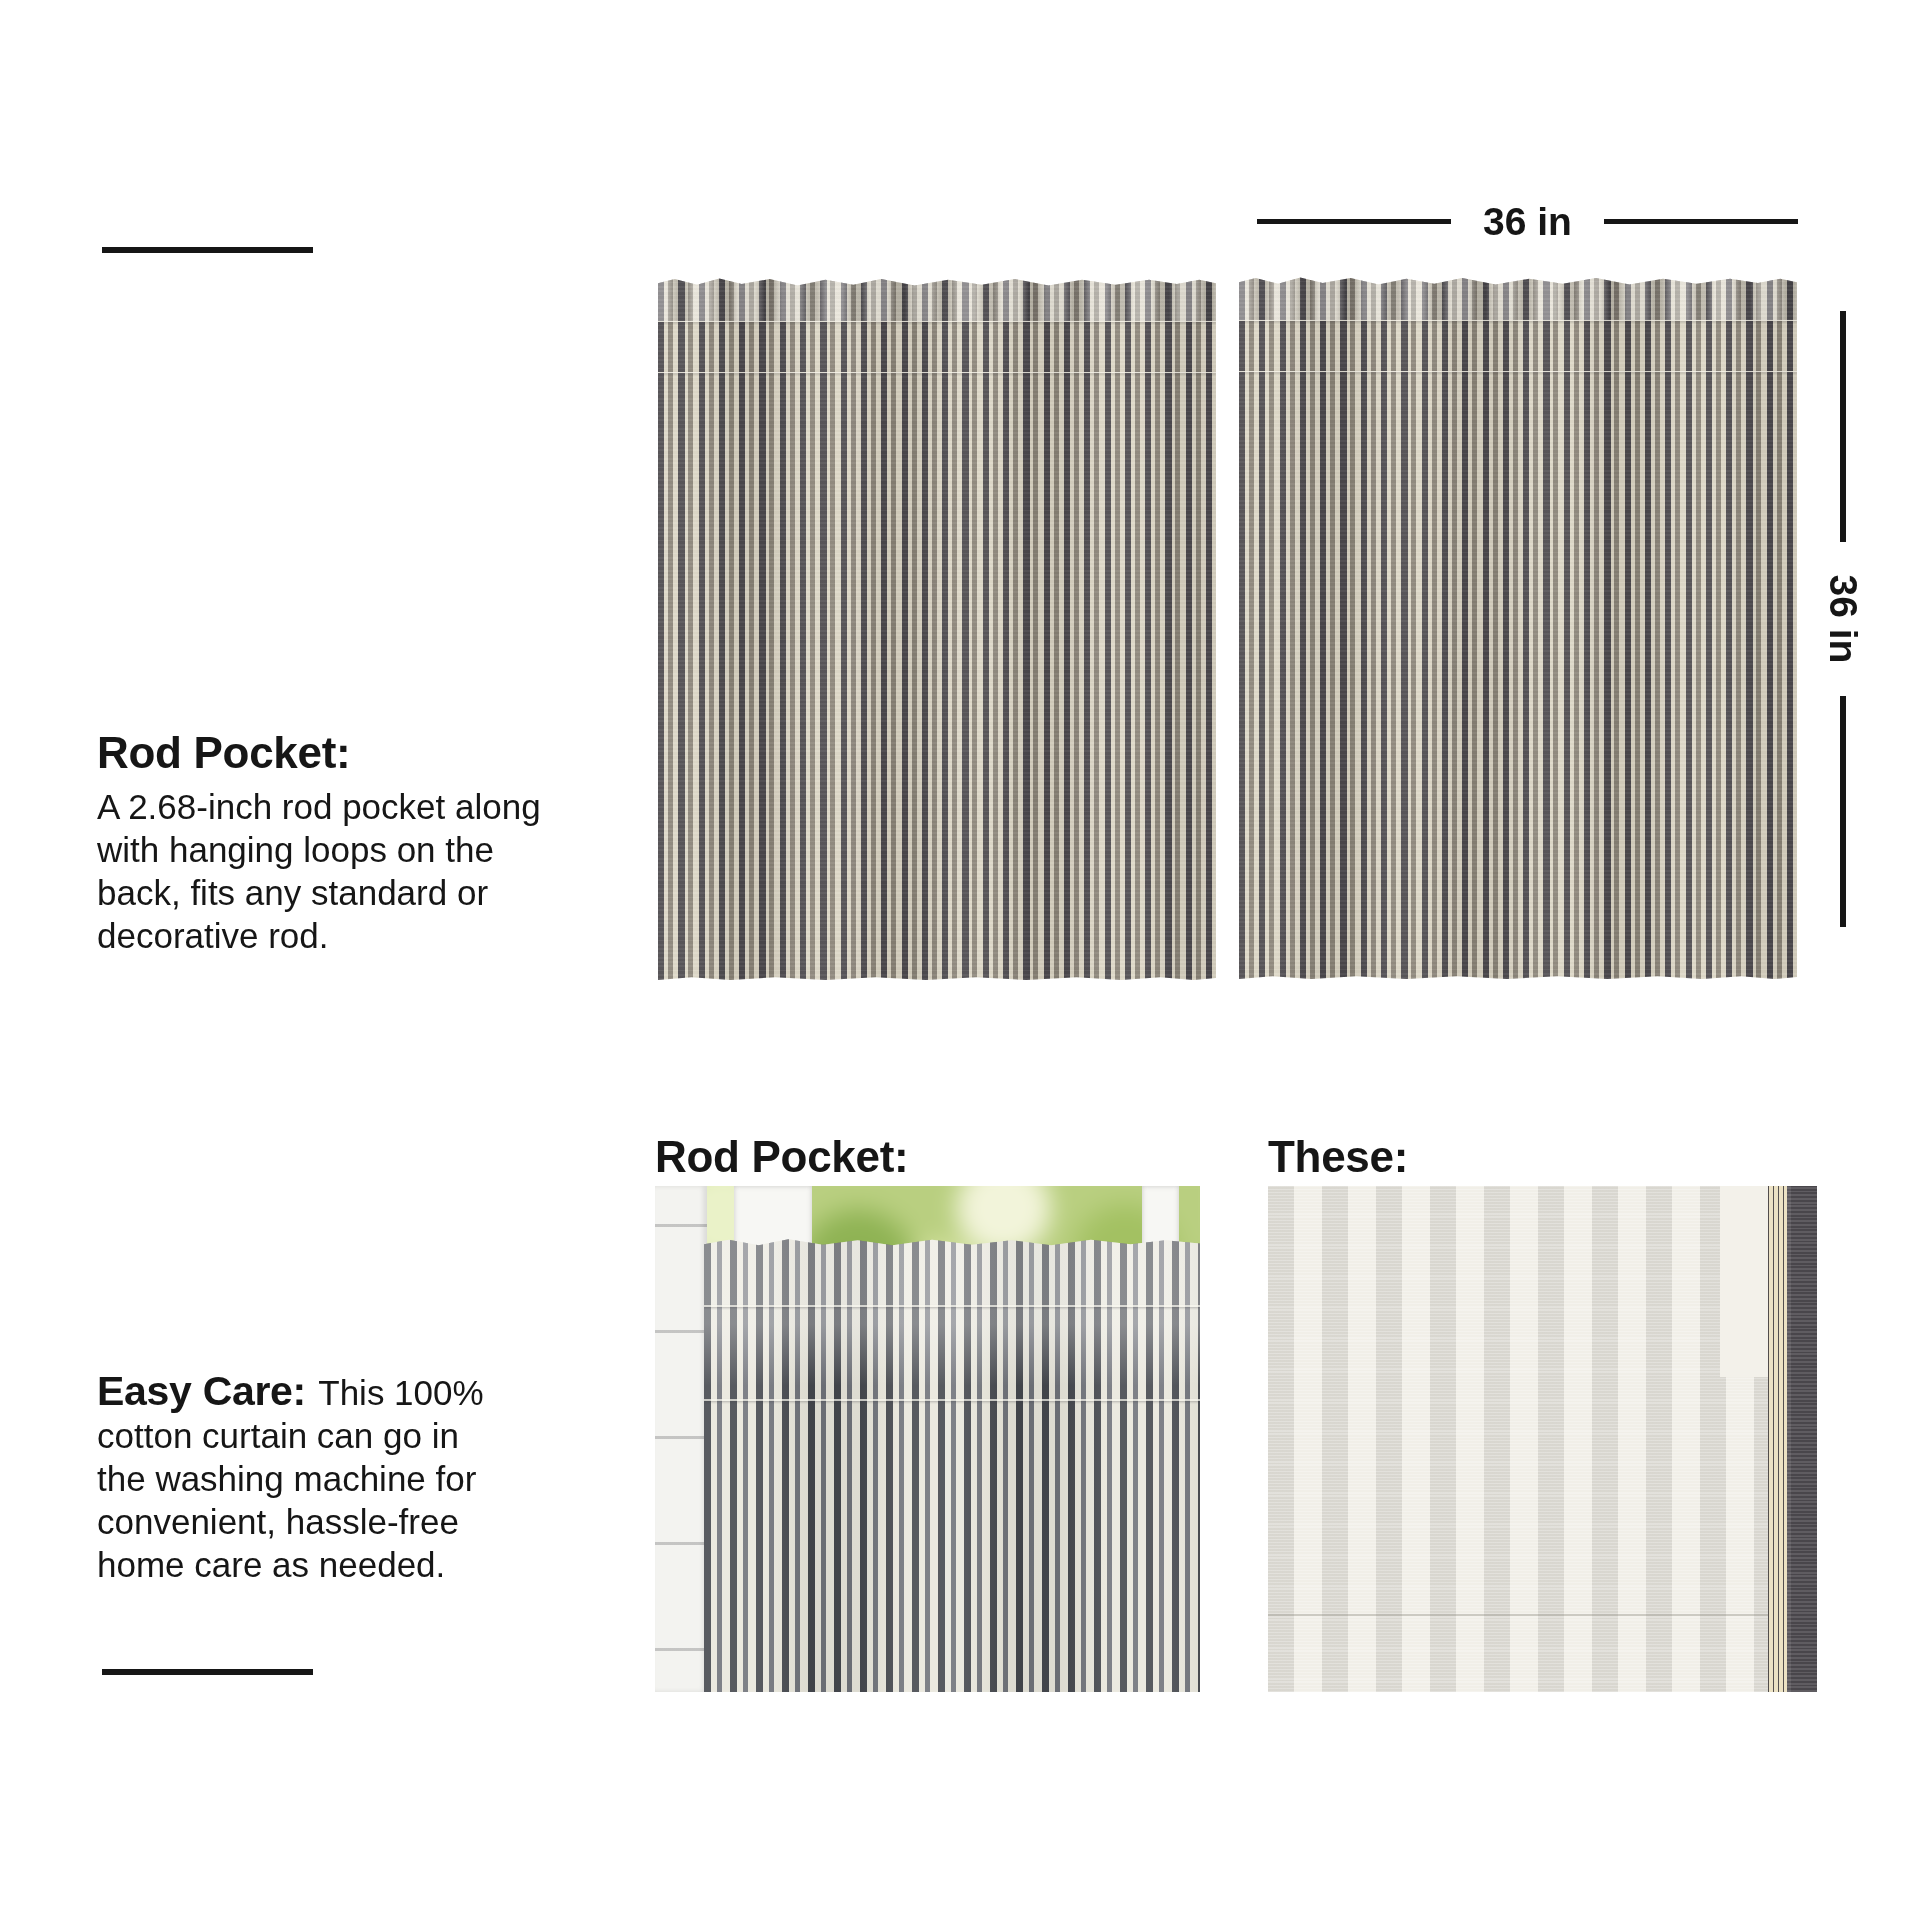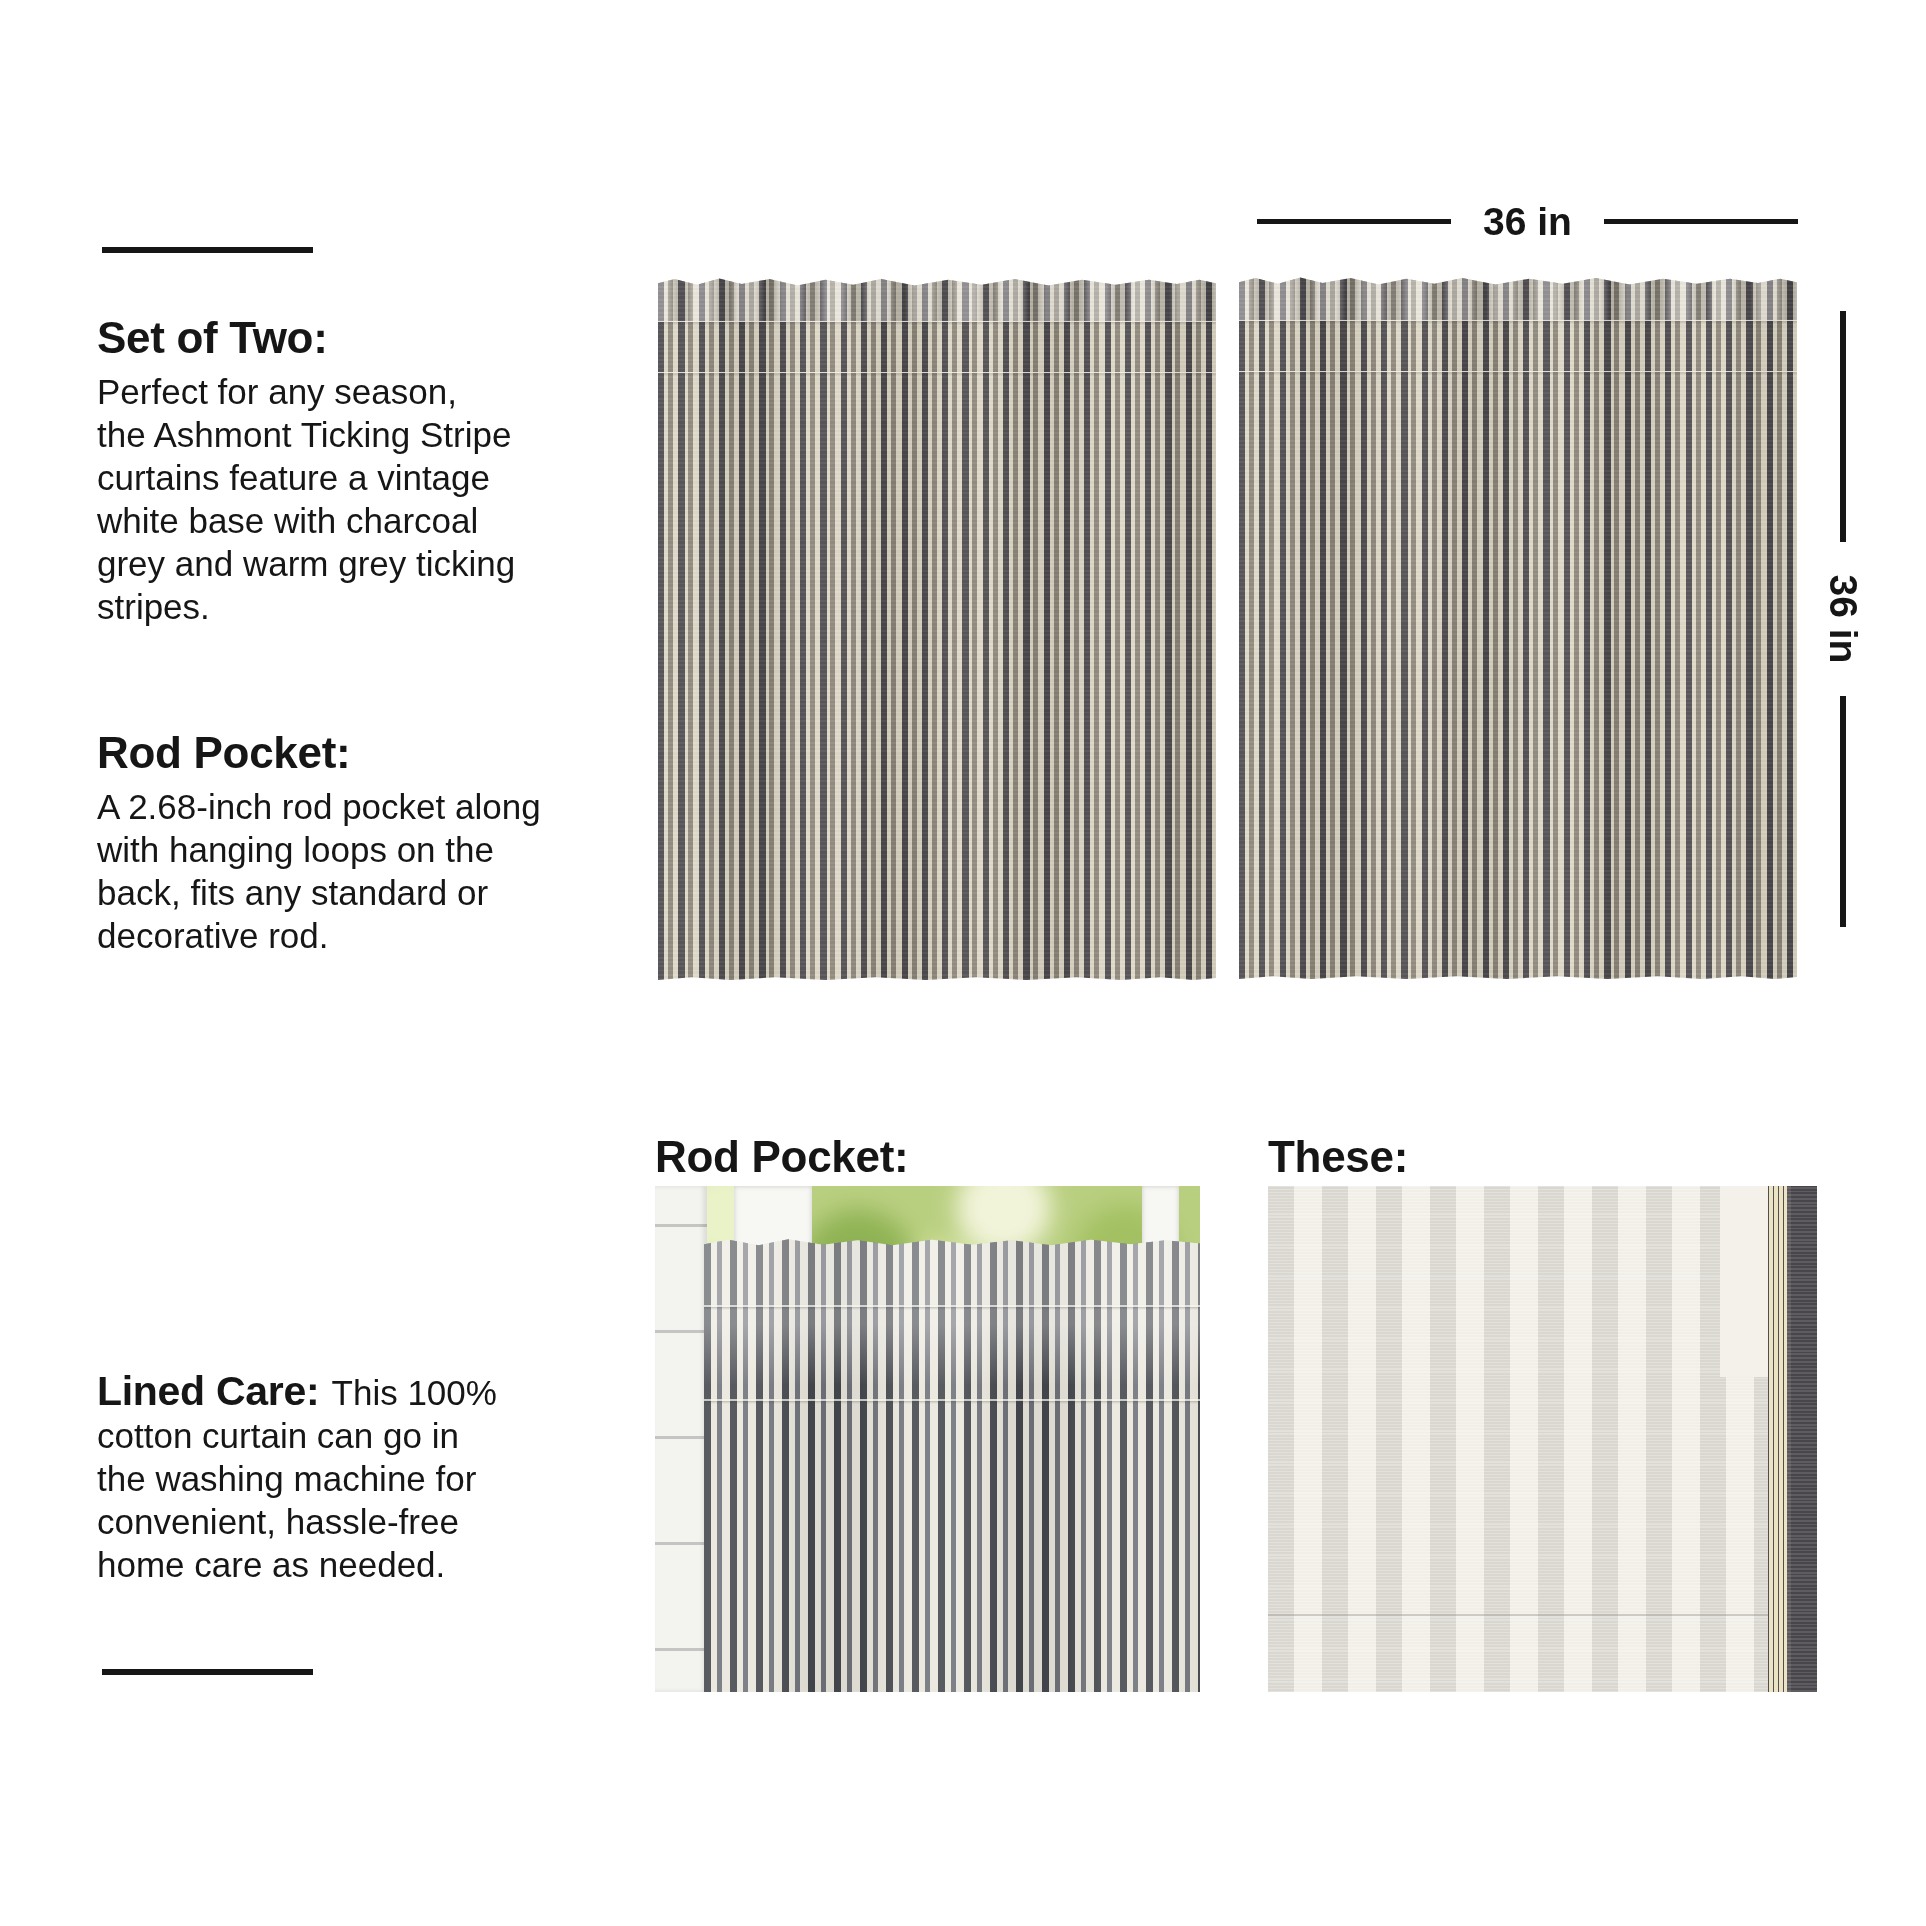--- a/index.html
+++ b/index.html
@@ -125,41 +125,32 @@
       #49464b;
   }
 </style>
 </head>
 <body>
 
 <div class="canvas">
 
   <div class="rule rule-top"></div>
 
-  <section class="txt sec1">
-    <h2>Set of Two:</h2>
-    <p>Perfect for any season,
-the Ashmont Ticking Stripe
-curtains feature a vintage
-white base with charcoal
-grey and warm grey ticking
-stripes.</p>
-  </section>
 
   <section class="txt sec2">
     <h2>Rod Pocket:</h2>
     <p>A 2.68-inch rod pocket along
 with hanging loops on the
 back, fits any standard or
 decorative rod.</p>
   </section>
 
 
   <section class="txt sec4">
-    <p class="flow"><b class="inline-head">Lined Care:</b><span>This 100%
+    <p class="flow"><b class="inline-head">Easy Care:</b><span>This 100%
 cotton curtain can go in
 the washing machine for
 convenient, hassle-free
 home care as needed.</span></p>
   </section>
 
   <div class="rule rule-bottom"></div>
 
   <div class="dim-top">
     <div class="dim-line"></div>

